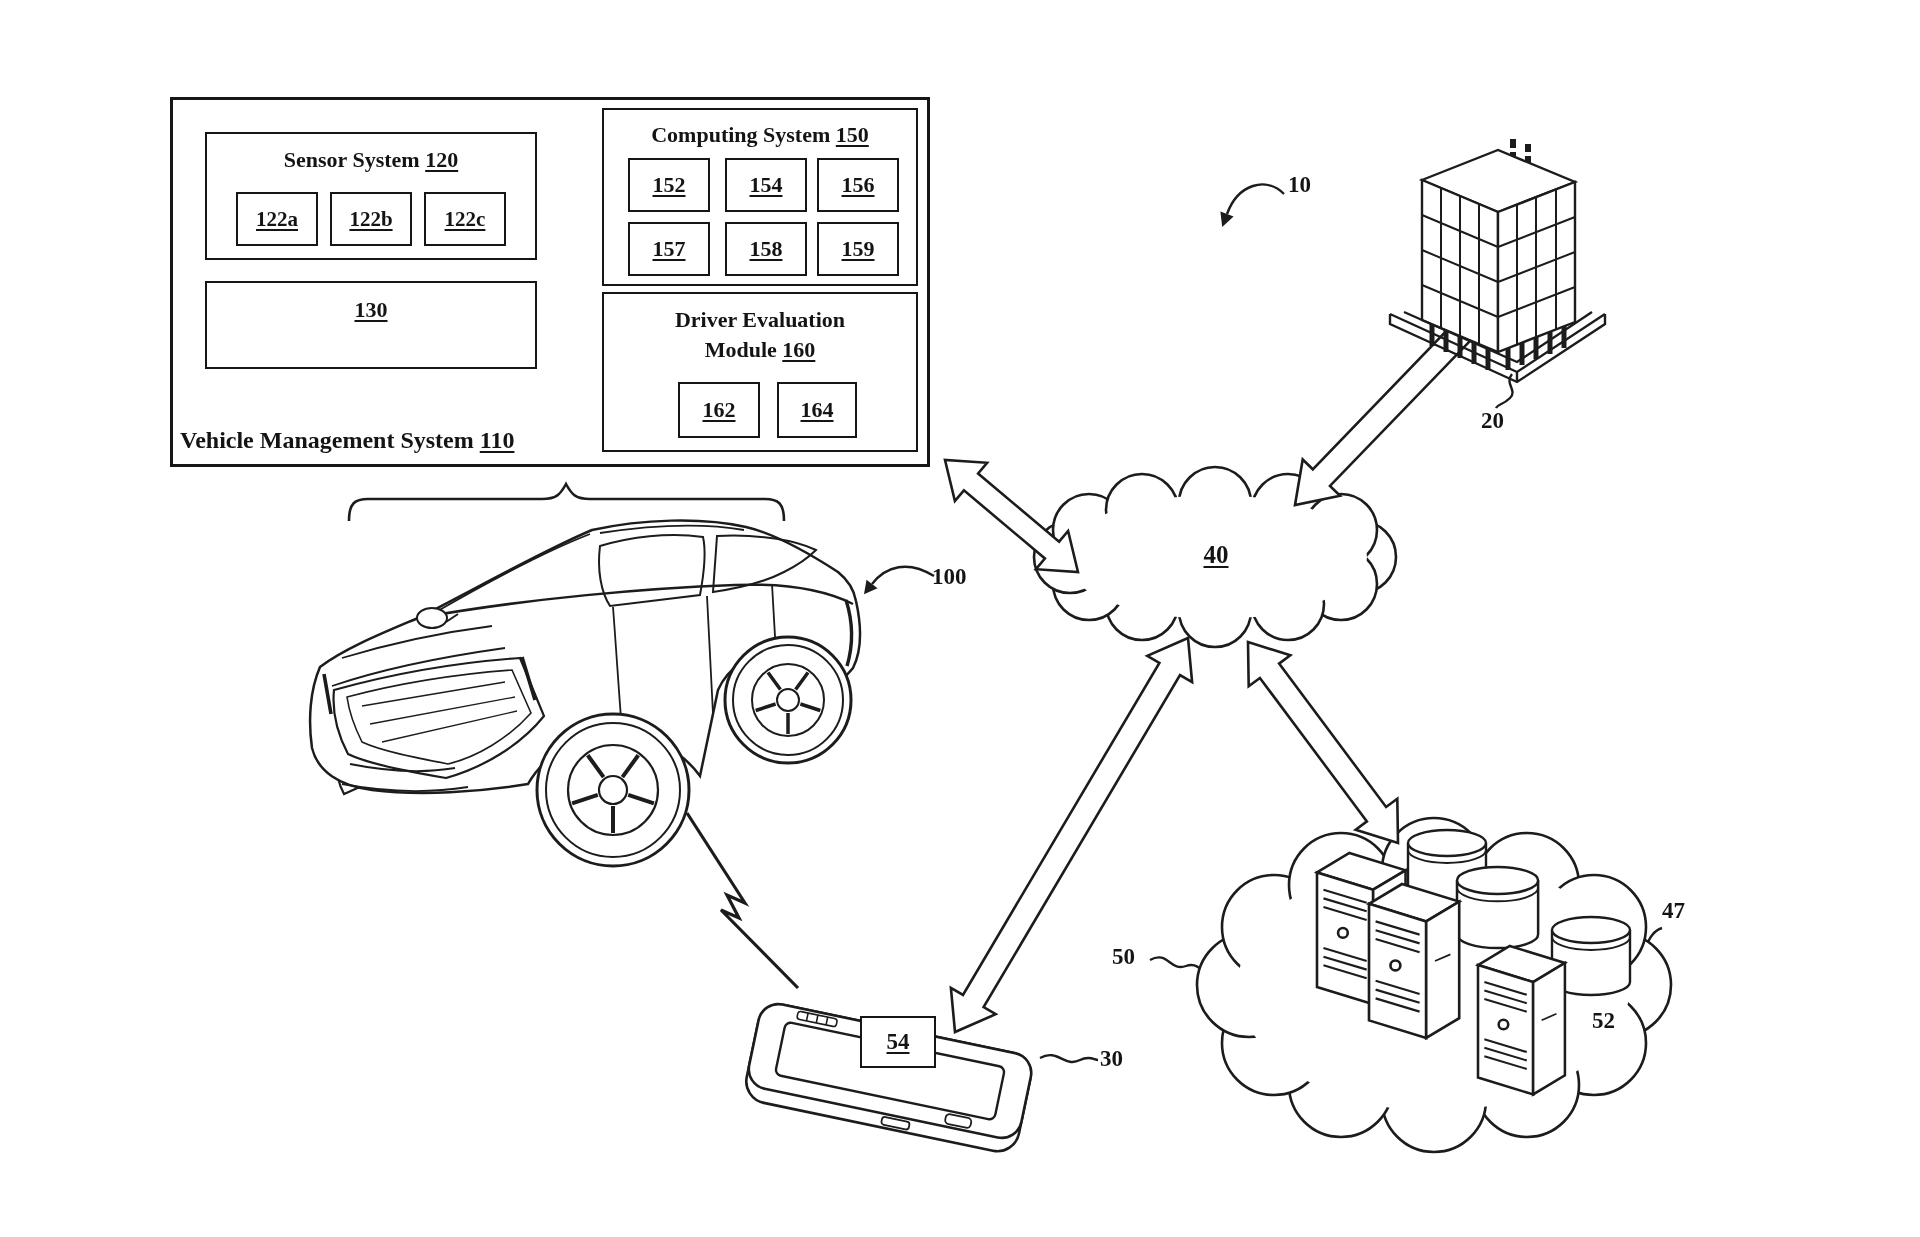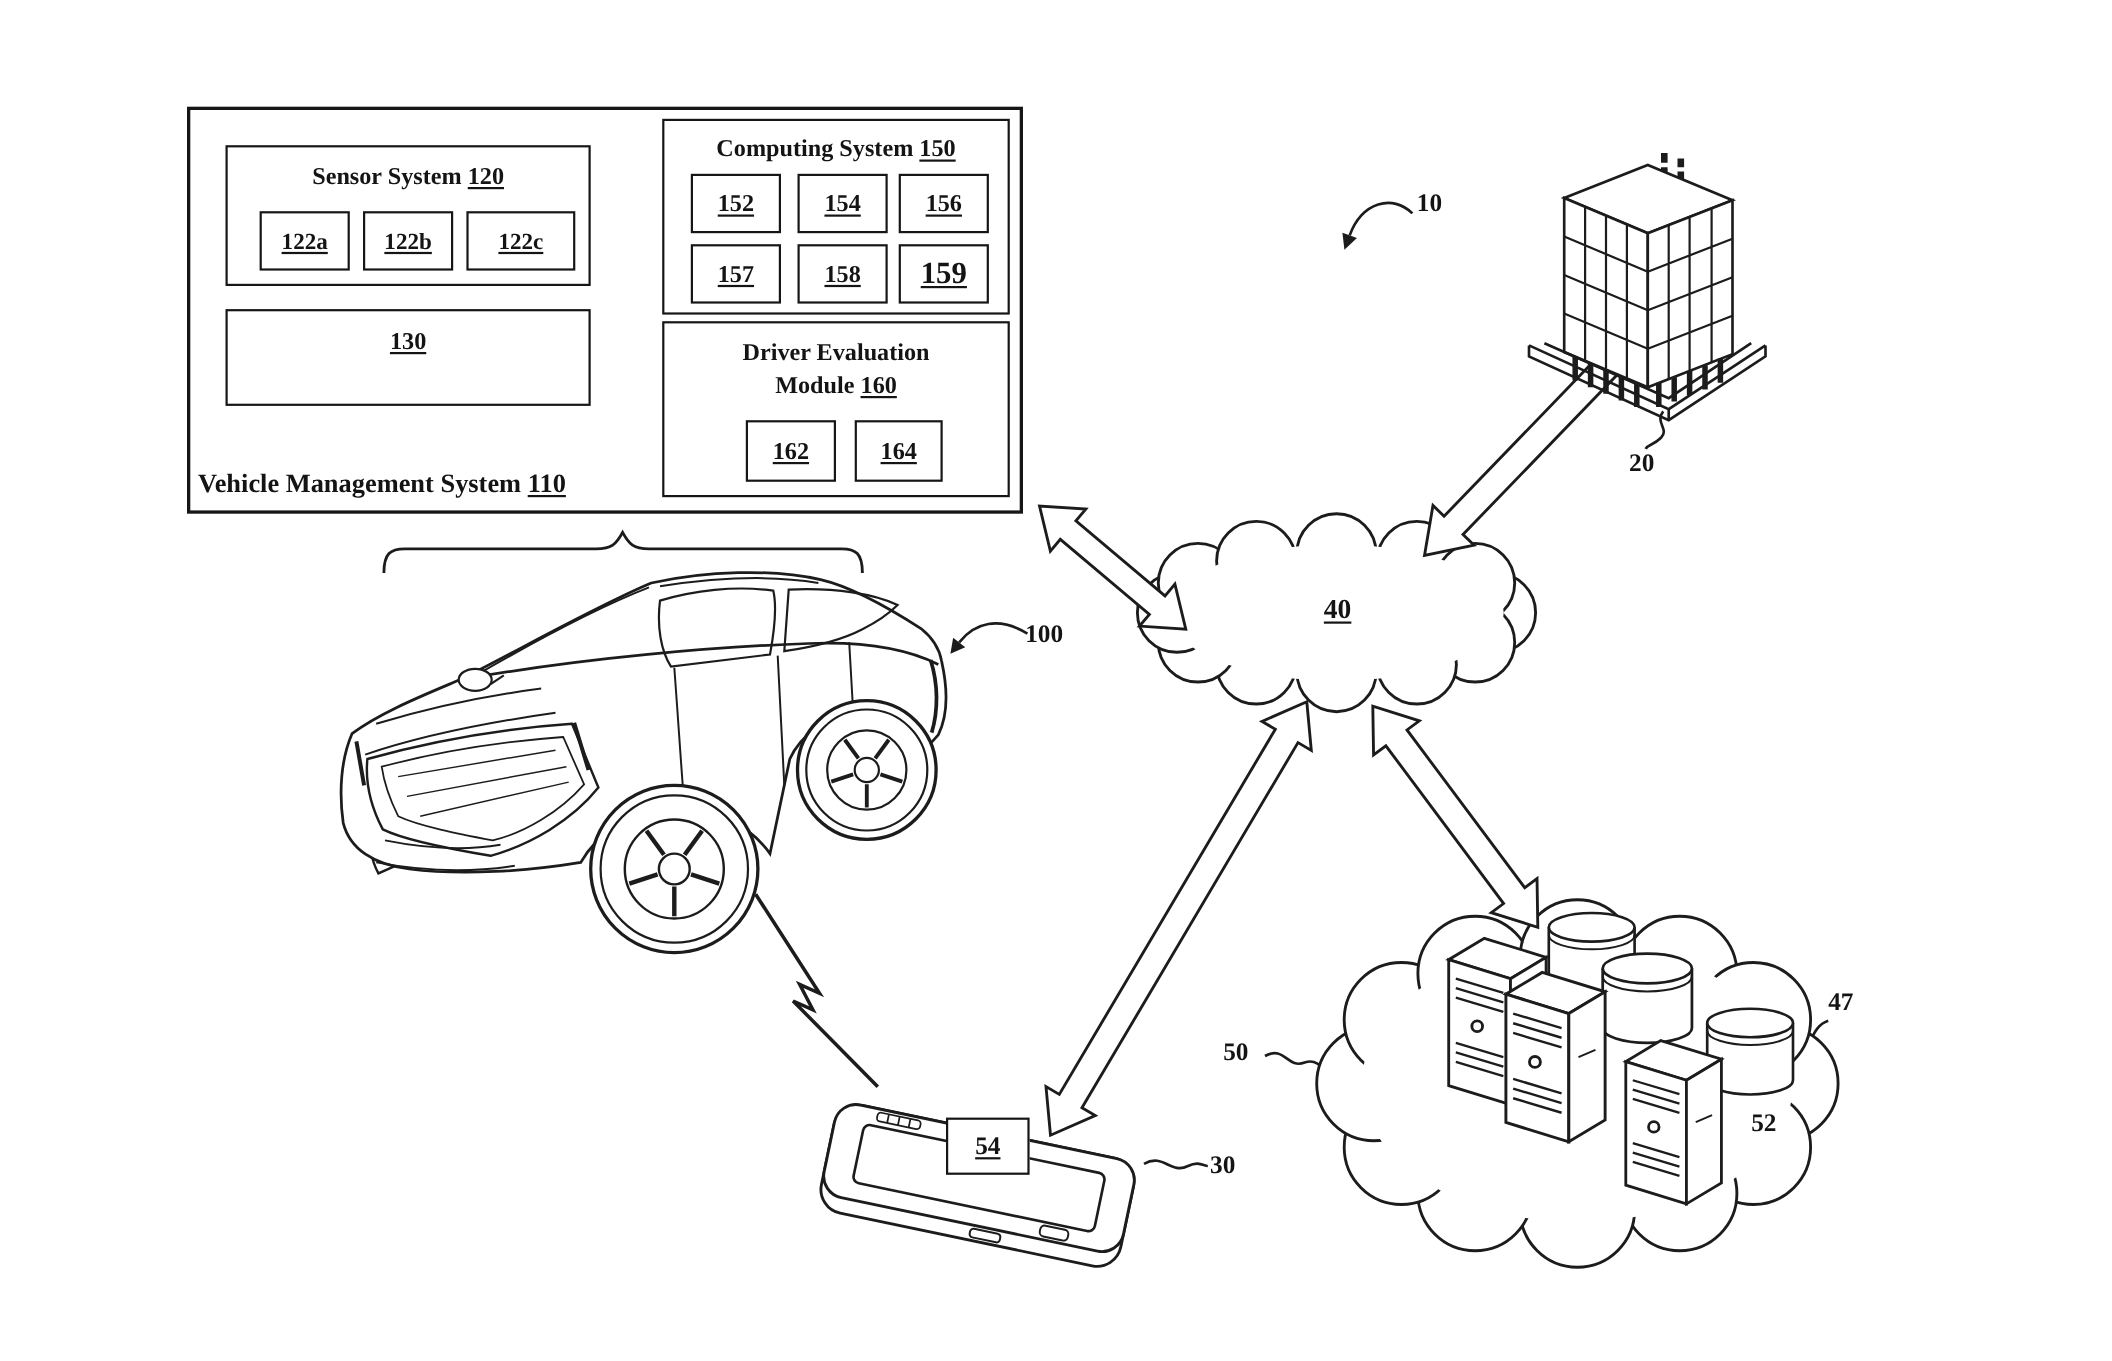--- a/index.html
+++ b/index.html
@@ -175,21 +175,21 @@
 <div class="box" style="left:205px;top:132px;width:332px;height:128px;font-size:22px;padding-top:13px;">
   <span>Sensor System</span>
   <span class="ref">120</span>
 </div>
 <div class="box ctr" style="left:236px;top:192px;width:82px;height:54px;font-size:21px;">
   <span class="ref">122a</span>
 </div>
 <div class="box ctr" style="left:330px;top:192px;width:82px;height:54px;font-size:21px;">
   <span class="ref">122b</span>
 </div>
-<div class="box ctr" style="left:424px;top:192px;width:99px;height:54px;font-size:21px;">
+<div class="box ctr" style="left:424px;top:192px;width:82px;height:54px;font-size:21px;">
   <span class="ref">122c</span>
 </div>
 
 <div class="box" style="left:205px;top:281px;width:332px;height:88px;font-size:22px;padding-top:11px;line-height:31px;">
   <div><span class="ref">130</span></div>
 </div>
 
 <div class="box" style="left:602px;top:108px;width:316px;height:178px;font-size:22px;padding-top:12px;">
   <span>Computing System</span>
   <span class="ref">150</span>
@@ -202,21 +202,21 @@
     </div>
 <div class="box ctr" style="left:817px;top:158px;width:82px;height:54px;font-size:22px;">
   <span class="ref">156</span>
     </div>
 <div class="box ctr" style="left:628px;top:222px;width:82px;height:54px;font-size:22px;">
   <span class="ref">157</span>
     </div>
 <div class="box ctr" style="left:725px;top:222px;width:82px;height:54px;font-size:22px;">
   <span class="ref">158</span>
     </div>
-<div class="box ctr" style="left:817px;top:222px;width:82px;height:54px;font-size:28px;">
+<div class="box ctr" style="left:817px;top:222px;width:82px;height:54px;font-size:22px;">
   <span class="ref">159</span>
     </div>
 
 <div class="box" style="left:602px;top:292px;width:316px;height:160px;font-size:22px;padding-top:11px;line-height:30px;">
   <div>Driver Evaluation</div>
   <div><span>Module</span>
        <span class="ref">160</span></div>
 </div>
 <div class="box ctr" style="left:678px;top:382px;width:82px;height:56px;font-size:22px;">
   <span class="ref">162</span>

